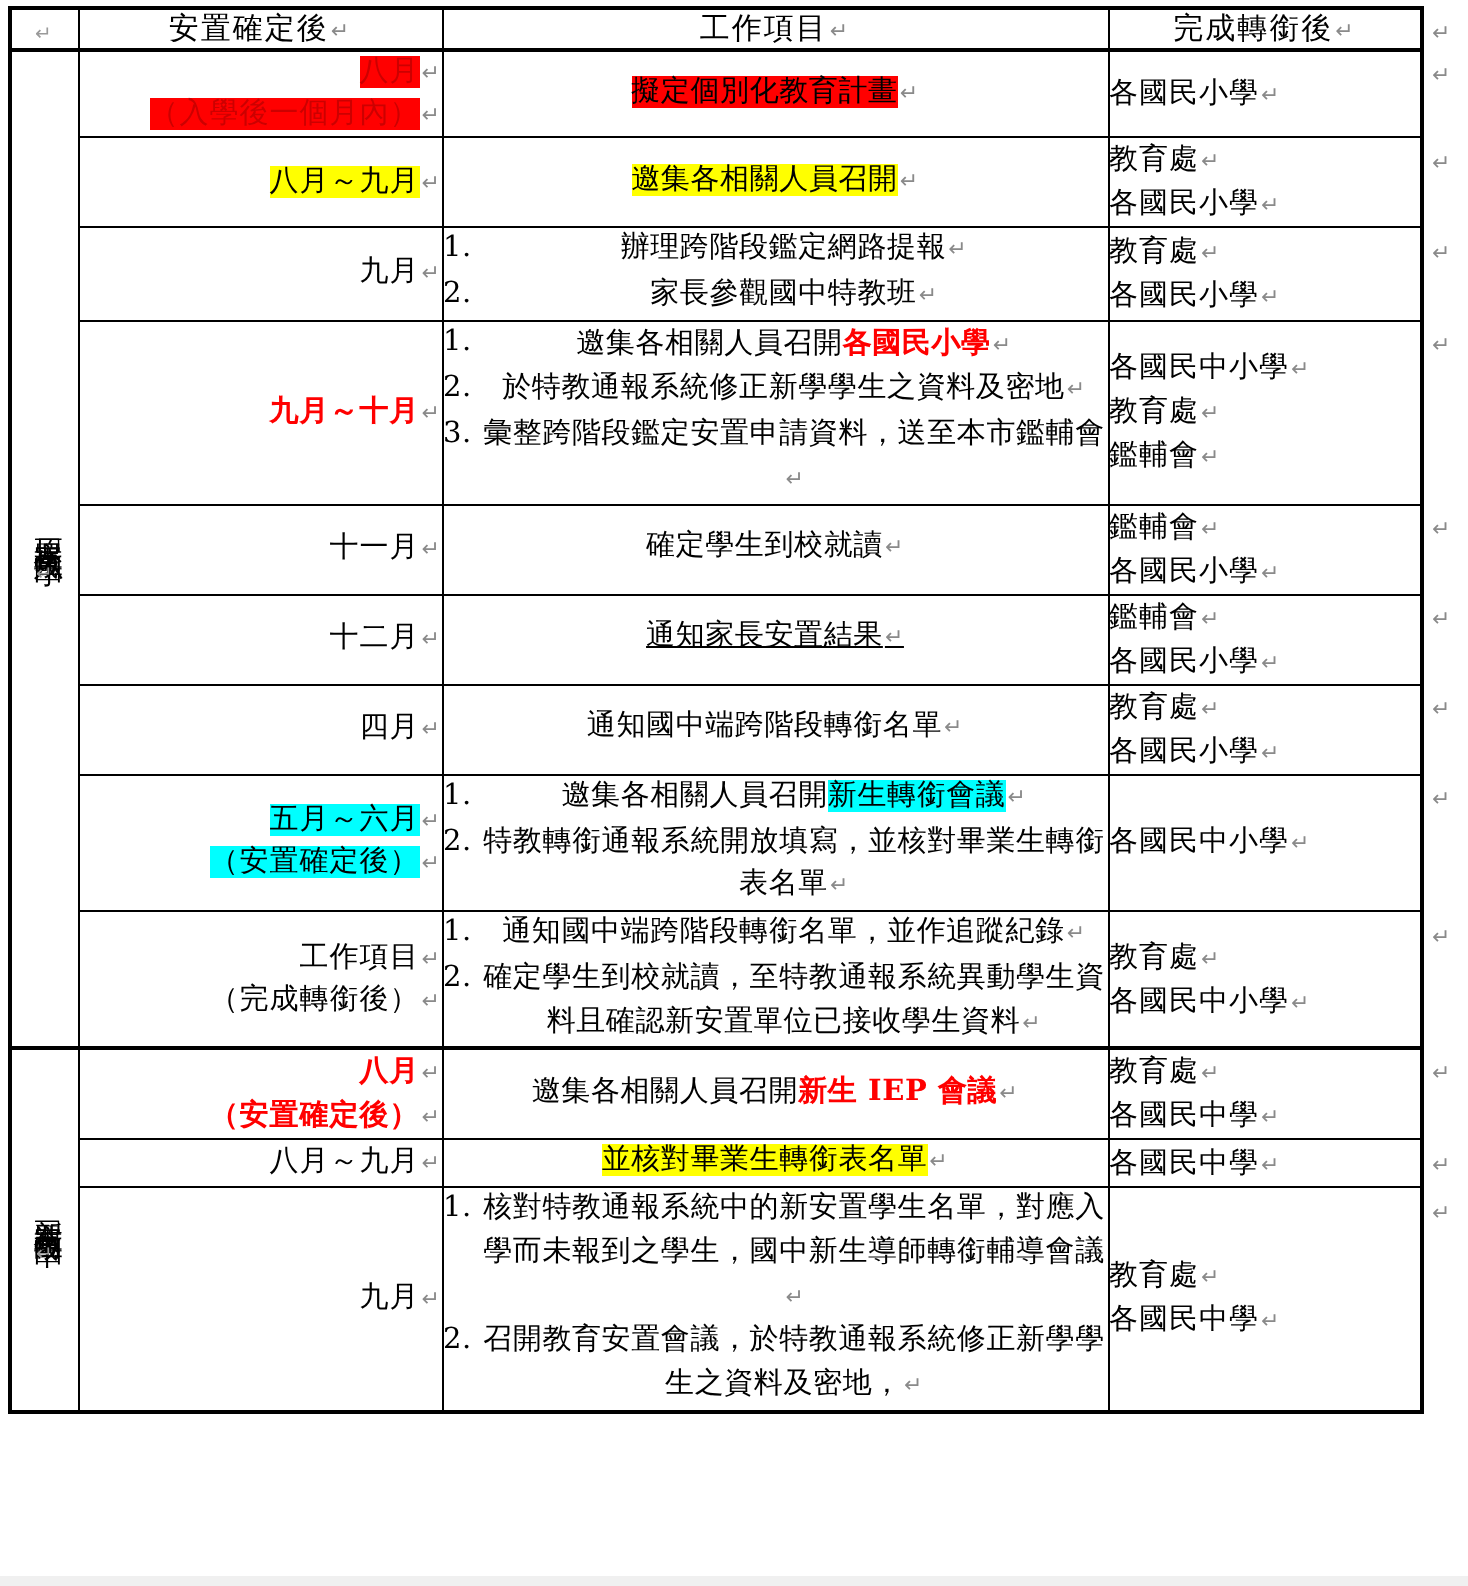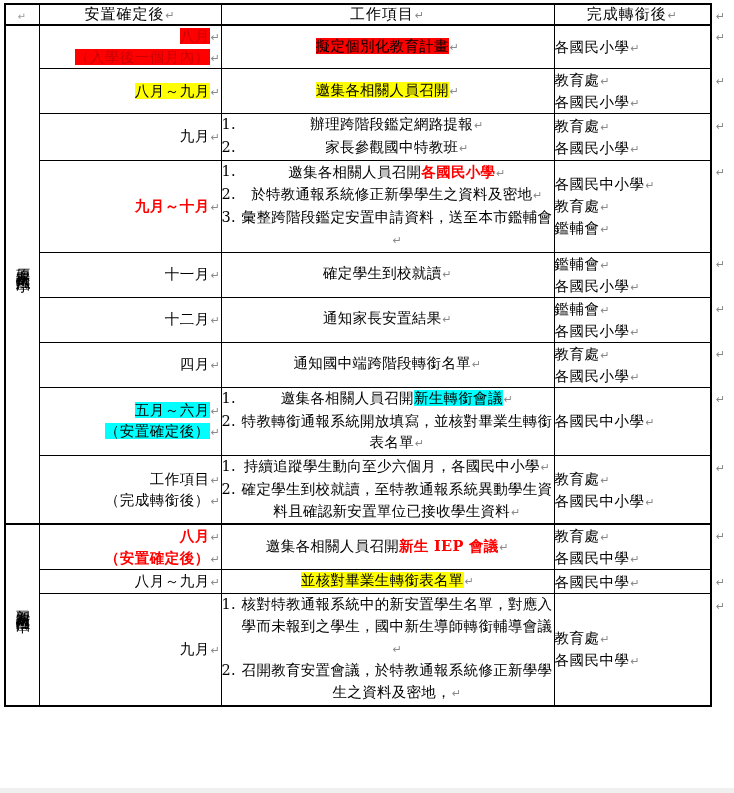--- a/index.html
+++ b/index.html
@@ -260,21 +260,21 @@
             <div><span>鑑輔會</span><span class="pilcrow">↵</span></div>
             <div><span>各國民小學</span><span class="pilcrow">↵</span></div>
           </td>
         </tr>
         <tr>
           <td class="time-cell">
             <div><span>十二月</span><span class="pilcrow">↵</span></div>
           </td>
           <td class="task-cell">
             <ol class="tasklist">
-              <li style="padding-left: 0px;"><span>通知家長安置結果</span><span class="pilcrow">↵</span></li>
+              <li style="padding-left: 0px; text-decoration: underline;"><span>通知家長安置結果</span><span class="pilcrow">↵</span></li>
             </ol>
           </td>
           <td class="unit-cell outer-right">
             <div><span>鑑輔會</span><span class="pilcrow">↵</span></div>
             <div><span>各國民小學</span><span class="pilcrow">↵</span></div>
           </td>
         </tr>
         <tr>
           <td class="time-cell">
             <div><span>四月</span><span class="pilcrow">↵</span></div>
@@ -304,21 +304,21 @@
             <div><span>各國民中小學</span><span class="pilcrow">↵</span></div>
           </td>
         </tr>
         <tr>
           <td class="time-cell">
             <div><span>工作項目</span><span class="pilcrow">↵</span></div>
             <div><span>（完成轉銜後）</span><span class="pilcrow">↵</span></div>
           </td>
           <td class="task-cell">
             <ol class="tasklist">
-              <li><span class="num">1.</span><span>持續追蹤學生動向至少六個月，各國民中小學</span><span class="pilcrow">↵</span></li>
+              <li><span class="num">1.</span><span>通知國中端跨階段轉銜名單，並作追蹤紀錄</span><span class="pilcrow">↵</span></li>
               <li><span class="num">2.</span><span>確定學生到校就讀，至特教通報系統異動學生資料且確認新安置單位已接收學生資料</span><span class="pilcrow">↵</span></li>
             </ol>
           </td>
           <td class="unit-cell outer-right">
             <div><span>教育處</span><span class="pilcrow">↵</span></div>
             <div><span>各國民中小學</span><span class="pilcrow">↵</span></div>
           </td>
         </tr>
         <tr class="section-start">
           <td class="cat-cell outer-left" rowspan="3"><span class="cat-vert">新安置單位「國中」</span><br><span class="pil-small">↵</span></td>

